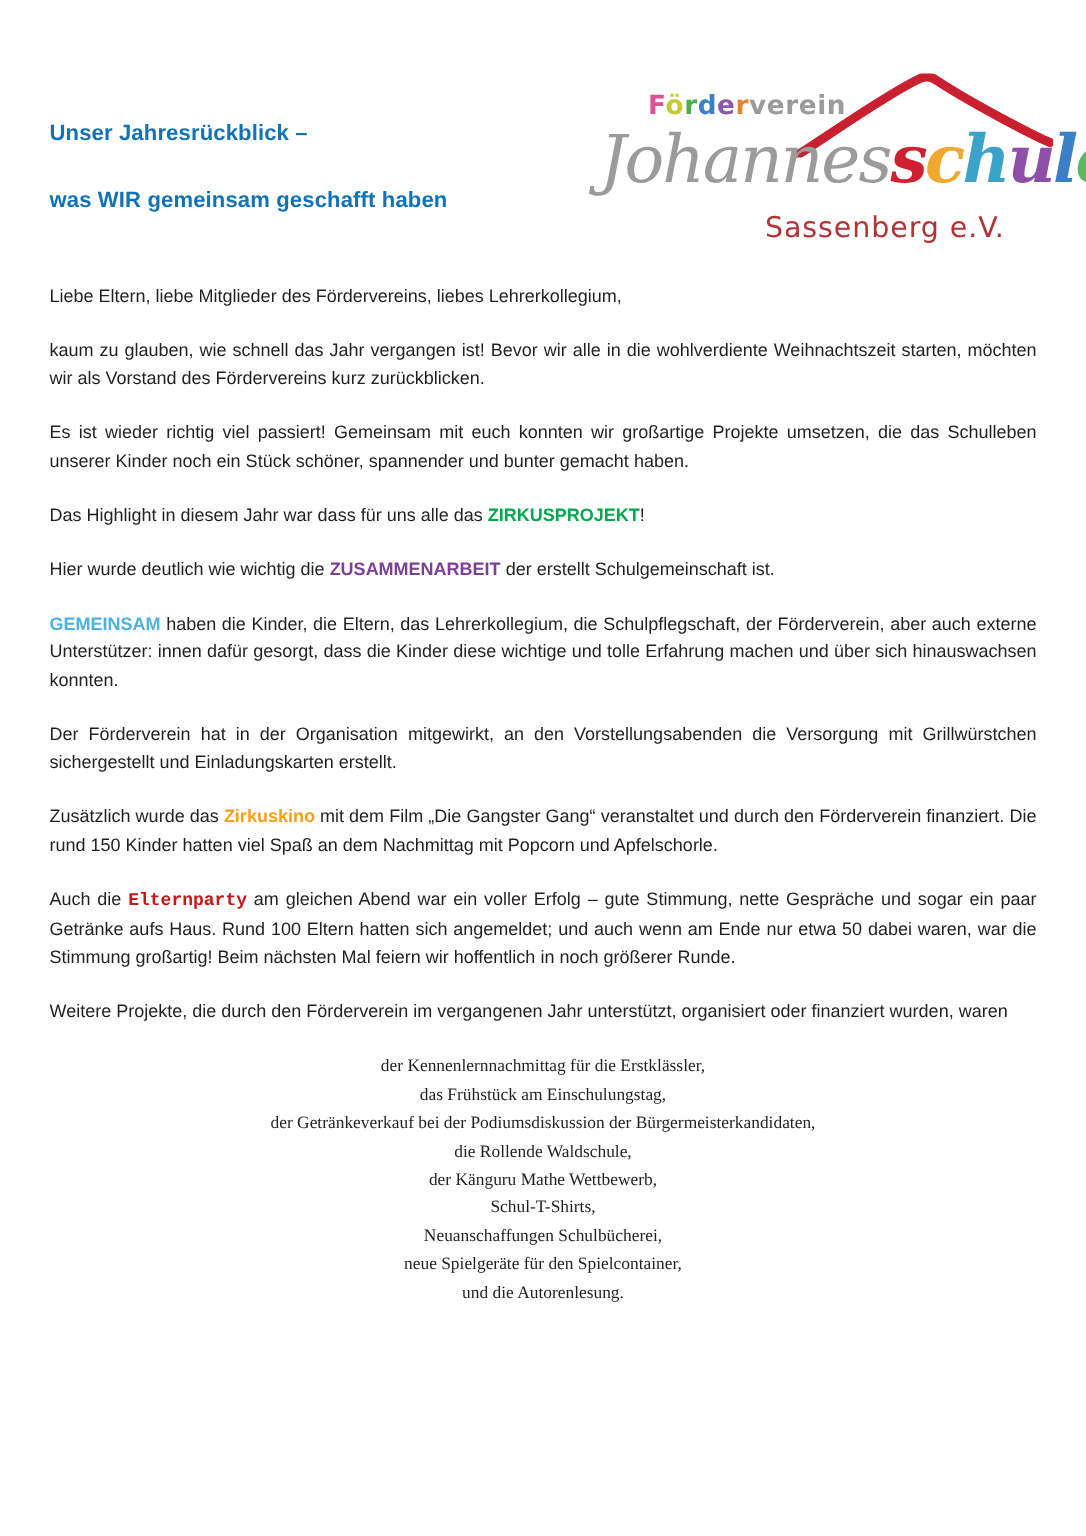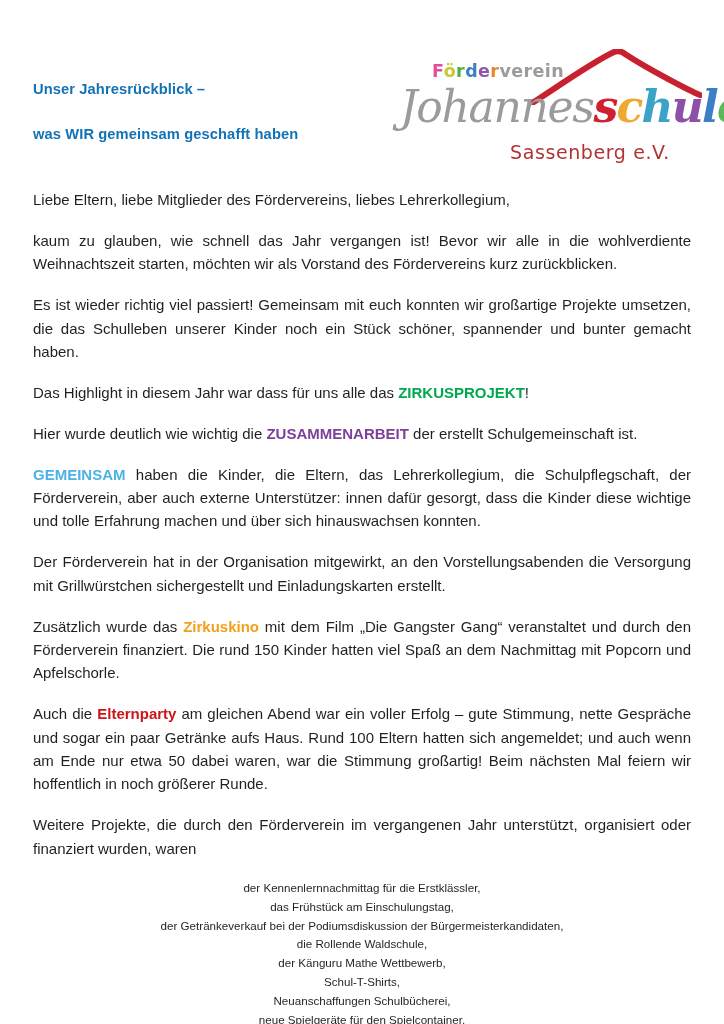--- a/index.html
+++ b/index.html
@@ -100,43 +100,43 @@
 
   
   .content {
     position: absolute;
     left: 33px;
     top: 188px;
     width: 658px;
   }
   p.para {
     margin: 0 0 17.5px 0;
-    font-size: 15px;
+    font-size: 12px;
     line-height: 1.56;
     text-align: justify;
     color: #231f20;
   }
   p.para.nojust { text-align: left; }
   p.para.last { margin-bottom: 0; }
 
   .hl { font-weight: bold; }
   .hl-green { color: #00a94f; }
   .hl-purple { color: #7d3f98; }
   .hl-blue { color: #4cb2e3; }
   .hl-orange { color: #f5a01b; }
-  .hl-red { color: #cc1517; }
+  .hl-red { color: #cc1517; font-family: Liberation Mono, monospace; }
 
   .center-list {
     margin: 19px 0 0 0;
     font-size: 11.6px;
     line-height: 1.62;
     text-align: center;
     color: #231f20;
   }
-  .center-list .cl-item { display: block; }
+  .center-list .cl-item { display: block; font-family: Liberation Serif, serif; }
 </style>
 </head>
 <body>
 
 <div class="page">
 
   <div class="header">
 
     <div class="doc-title">
       <span class="line">Unser Jahresrückblick –</span>

